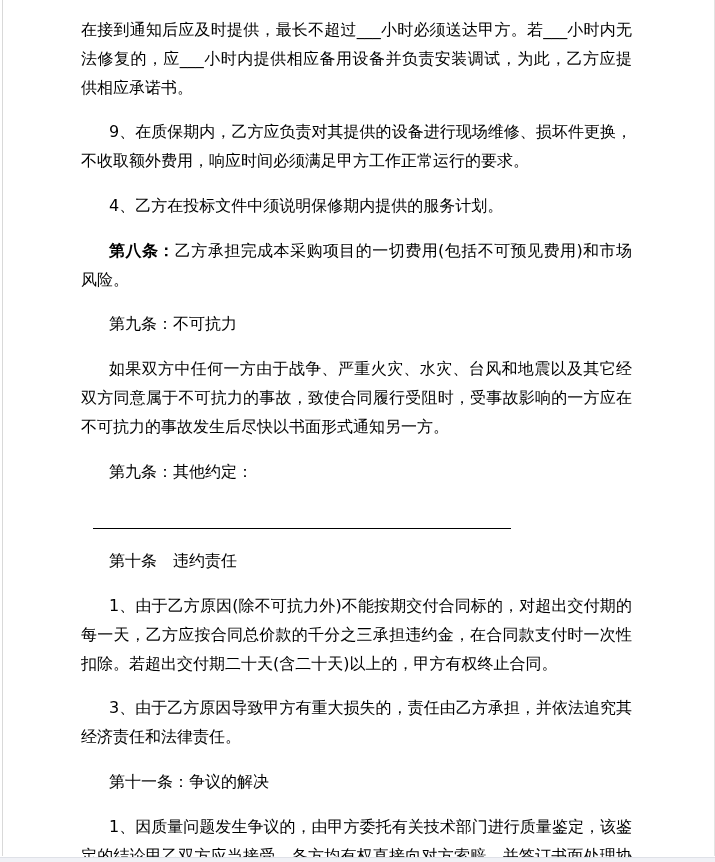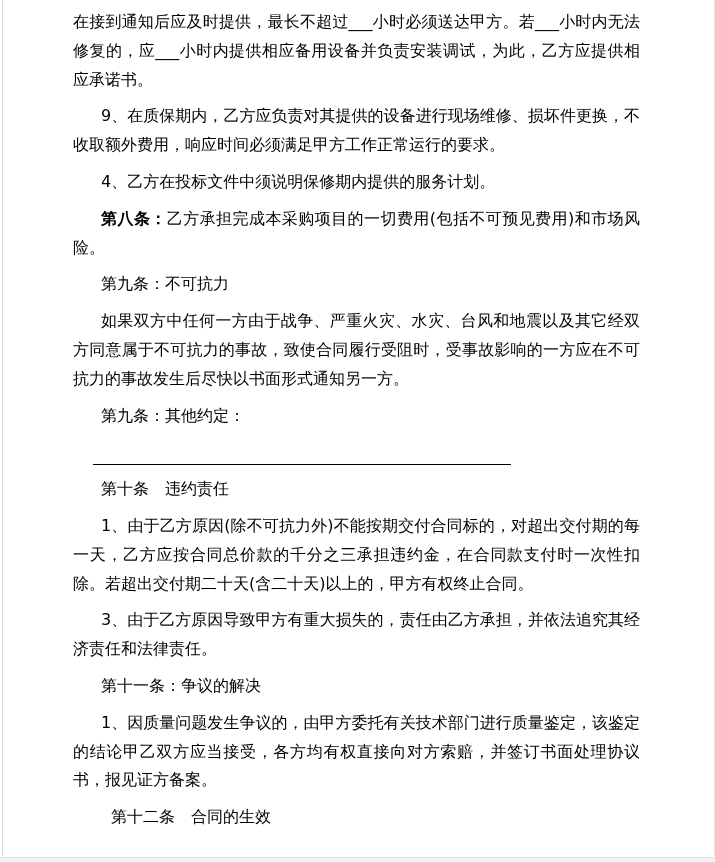--- a/index.html
+++ b/index.html
@@ -50,21 +50,21 @@
     position: absolute;
     left: 65px;
     top: 0;
     width: 583px;
     font-size: 16px;
     line-height: 28.8px;
     text-align: justify;
     letter-spacing: 0;
   }
   p.para {
-    margin: 8px;
+    margin: 16px;
     padding: 0;
     text-indent: 28px;
   }
   p.para.no-indent {
     text-indent: 0;
   }
   p.para.extra-indent {
     text-indent: 38px;
   }
   p.heading {

